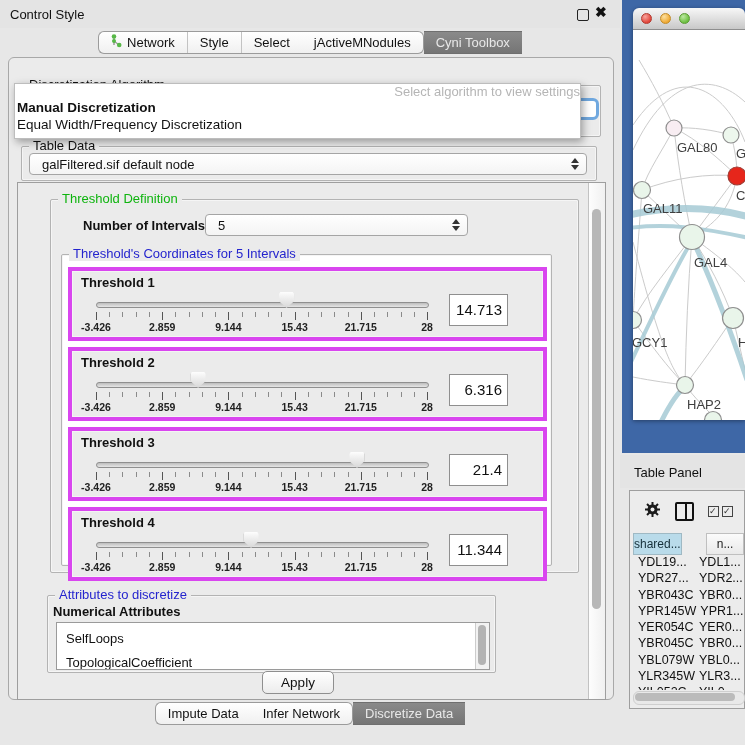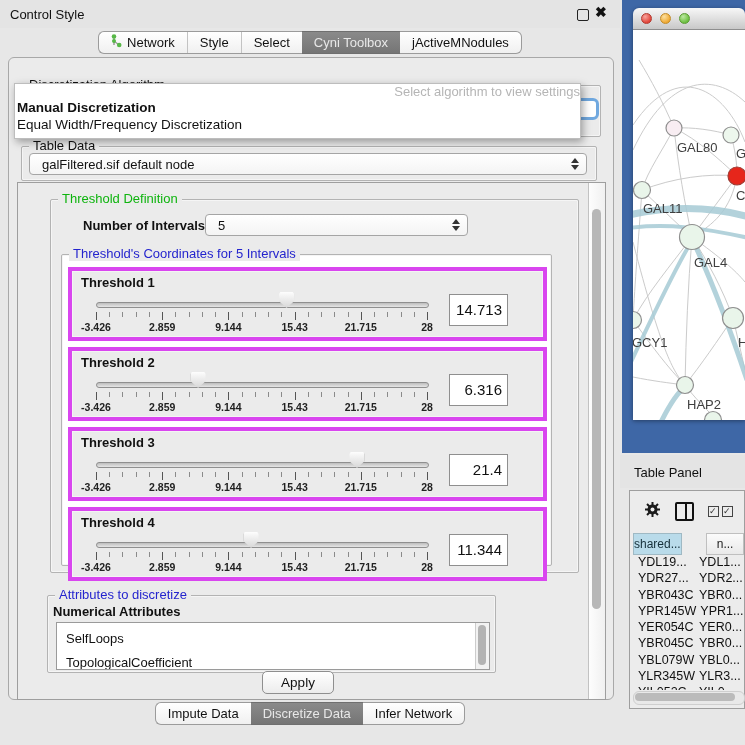--- a/index.html
+++ b/index.html
@@ -131,25 +131,25 @@
       <span>Network</span>
     </div>
     <div class="seg-sep"></div>
     <div class="seg">
         <span>Style</span>
       </div>
     <div class="seg-sep"></div>
     <div class="seg">
         <span>Select</span>
       </div>
+    <div class="seg last">
+        <span>jActiveMNodules</span>
+      </div>
     <div class="seg sel">
         <span>Cyni Toolbox</span>
-      </div>
-    <div class="seg last">
-        <span>jActiveMNodules</span>
       </div>
   </div>
 
   <div class="abs main-panel">
 
     <div class="group" style="left:8px;top:27px;width:582px;height:50px;">
       <span class="glabel lab-black">Discretization Algorithm</span>
     </div>
     <div class="focus-combo" style="left:24px;top:40px;width:566px;"></div>
 
@@ -289,25 +289,25 @@
       </div>
     </div>
 
     <div class="apply-btn" style="left:253px;top:613px;">Apply</div>
   </div>
 
   <div class="seg-tabs" style="top:702px;">
     <div class="seg first">
         <span>Impute Data</span>
       </div>
+    <div class="seg last">
+        <span>Infer Network</span>
+      </div>
     <div class="seg sel">
         <span>Discretize Data</span>
-      </div>
-    <div class="seg last">
-        <span>Infer Network</span>
       </div>
   </div>
 
   <div class="abs blue-area">
     <div class="net-window">
       <div class="net-titlebar">
         <span class="tl red"></span>
         <span class="tl yellow"></span>
         <span class="tl green"></span>
       </div>

